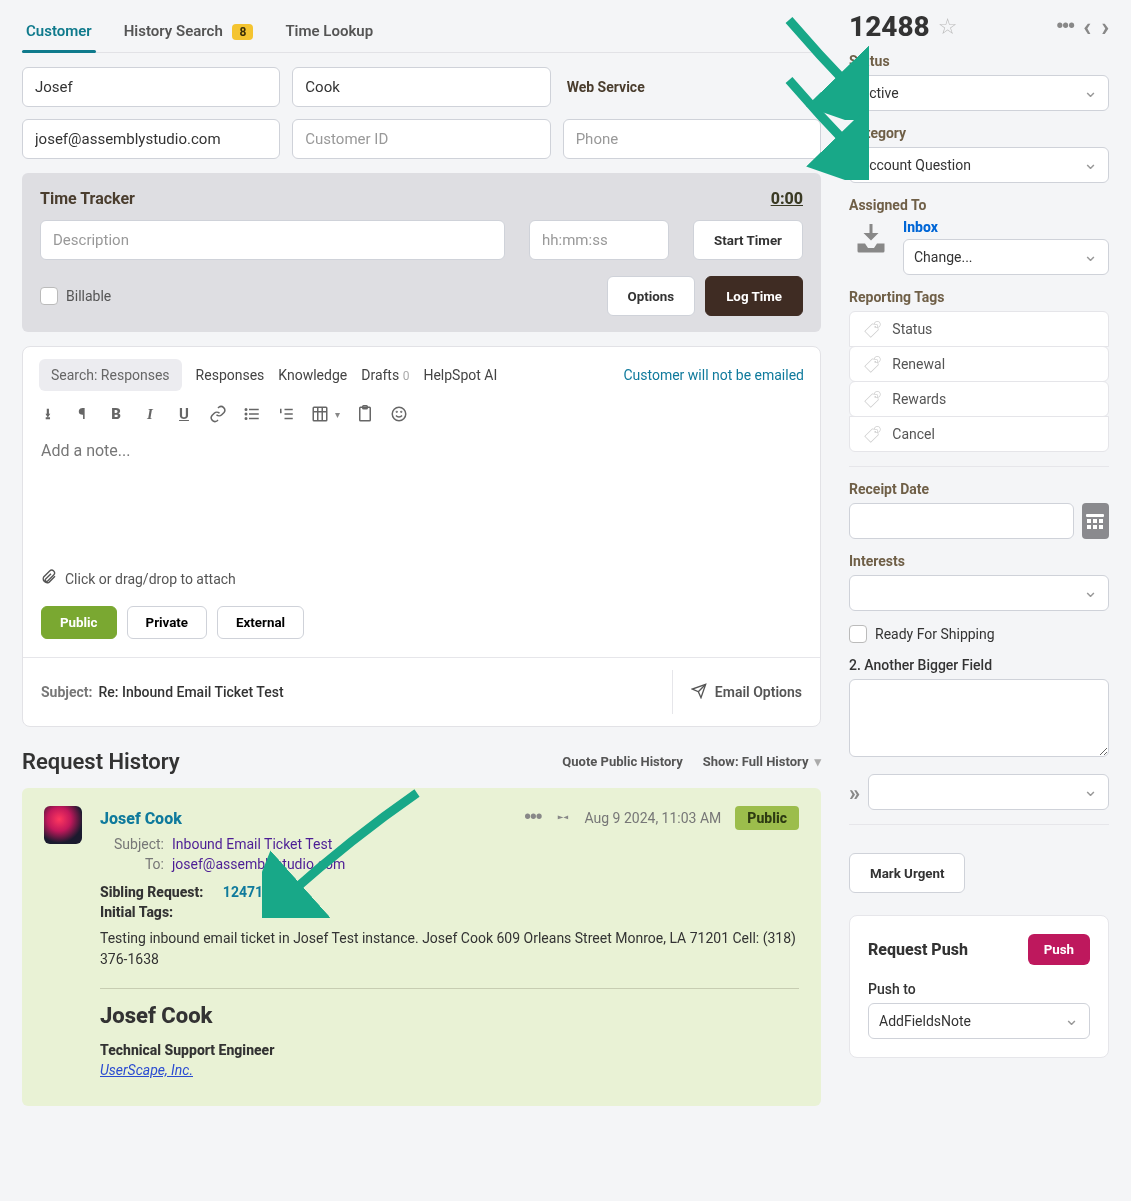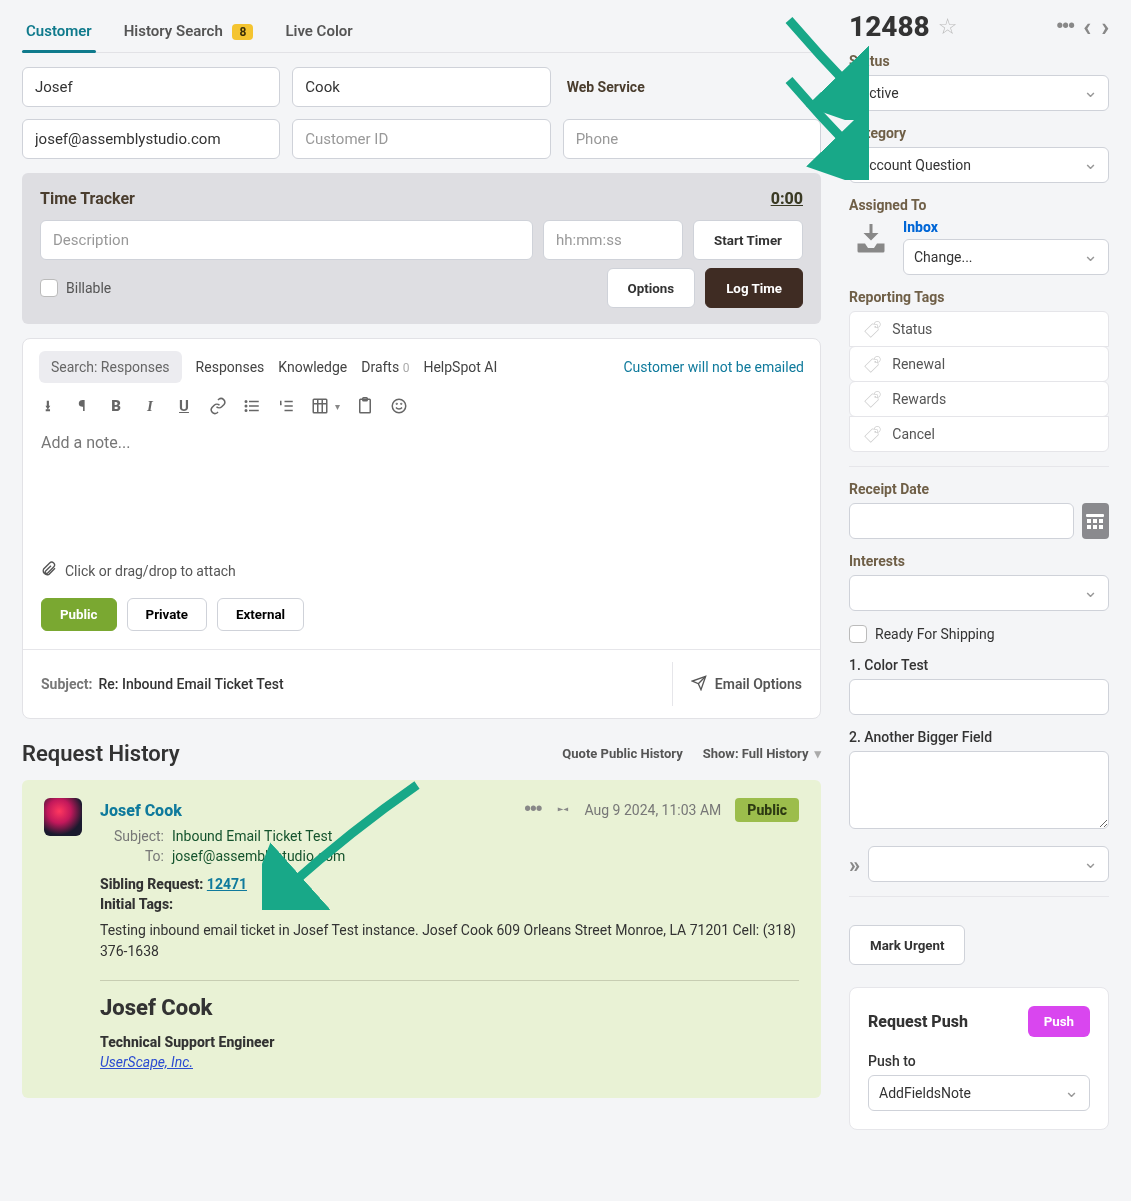--- a/index.html
+++ b/index.html
@@ -19,21 +19,21 @@
   .cust-grid { display:grid; grid-template-columns:1fr 1fr 1fr; gap:12px; margin-bottom:14px; }
   .input { background:#fff; border:1px solid #cfd2d9; border-radius:6px; height:40px; padding:0 12px; font-size:15px; color:#333; width:100%; }
   .input::placeholder { color:#999; }
   .web-service { display:flex; align-items:center; font-weight:700; color:#4a3d2e; padding-left:4px; }
 
   
   .tt-card { background:#dedee2; border-radius:6px; padding:16px 18px; margin-bottom:14px; }
   .tt-head { display:flex; justify-content:space-between; align-items:flex-start; margin-bottom:12px; }
   .tt-title { font-weight:700; color:#4a3d2e; font-size:16px; }
   .tt-time { font-weight:800; color:#3a3a24; text-decoration:underline; font-size:16px; }
-  .tt-row1 { display:flex; gap:10px; margin-bottom:8px; }
+  .tt-row1 { display:flex; gap:24px; margin-bottom:16px; }
   .tt-desc { flex:1; }
   .tt-hms { width:140px; }
   .btn { border:1px solid #cfd2d9; background:#fff; border-radius:6px; height:40px; padding:0 20px; font-weight:700; color:#333; cursor:pointer; }
   .btn-dark { background:#3f2c23; border-color:#3f2c23; color:#fff; }
   .tt-row2 { display:flex; justify-content:space-between; align-items:center; }
   .chk-wrap { display:flex; align-items:center; gap:8px; color:#555; }
   .chk { width:18px; height:18px; border:1px solid #bbb; border-radius:4px; background:#fff; }
 
   
   .editor-card { background:#fff; border:1px solid #e2e2e6; border-radius:8px; margin-bottom:22px; }
@@ -62,23 +62,23 @@
   .rh-show { display:flex; align-items:center; gap:6px; }
   .rh-entry { background:#e9f2d5; border-radius:6px; padding:18px 22px 28px 22px; display:flex; gap:18px; }
   .avatar { width:38px; height:38px; border-radius:6px; background:radial-gradient(circle at 40% 35%, #ff375f 0%, #c2185b 35%, #1a1a2e 70%); flex-shrink:0; }
   .entry-body { flex:1; }
   .entry-top { display:flex; align-items:center; gap:10px; margin-bottom:6px; }
   .entry-name { color:#0f7a9c; font-weight:800; font-size:16px; }
   .entry-meta { margin-left:auto; display:flex; align-items:center; gap:14px; color:#777; font-size:14px; }
   .pub-badge { background:#9cbd4c; color:#2d3a12; font-weight:800; padding:4px 12px; border-radius:4px; }
   .kv-row { display:flex; gap:8px; margin-bottom:4px; }
   .kv-row .k { color:#777; width:64px; text-align:right; }
-  .kv-row .v { color:#14532d; }
+  .kv-row .v { color:#4c1d95; }
   .bold-row { font-weight:800; color:#333; margin-top:12px; }
-  .link-a { color:#0f7a9c; text-decoration:underline; font-weight:700; }
+  .link-a { color:#0f7a9c; font-weight:700;margin-left:16px; }
   .entry-body .note-text { color:#333; margin-top:8px; line-height:1.5; }
   .sig-sep { border:none; border-top:1px solid #c7cdb2; margin:18px 0 14px 0; }
   .sig-name { font-weight:800; font-size:22px; color:#333; margin-bottom:14px; }
   .sig-title { font-weight:800; color:#333; margin-bottom:4px; }
   .sig-comp { color:#2a4bd1; font-style:italic; text-decoration:underline; }
 
   
   .top-row { display:flex; align-items:center; margin-bottom:10px; }
   .ticket-id { font-size:28px; font-weight:800; color:#333; }
   .star { color:#bbb; font-size:22px; margin-left:8px; cursor:pointer; }
@@ -101,39 +101,39 @@
   .hr { border:none; border-top:1px solid #e6e6ea; margin:14px 0; }
   .receipt-row { display:flex; gap:8px; }
   .cal-btn { width:32px; height:36px; background:#8a8a8e; border-radius:4px; color:#fff; display:flex; align-items:center; justify-content:center; font-size:14px; cursor:pointer; flex-direction:column; }
   .ready-row { display:flex; align-items:center; gap:8px; color:#333; margin-top:14px; }
   .skip-row { display:flex; gap:8px; align-items:center; }
   .skip-ic { color:#888; font-size:22px; font-weight:800; }
   .mark-urgent { margin-top:14px; }
   .push-card { background:#fff; border:1px solid #e6e6ea; border-radius:8px; padding:18px; margin-top:22px; }
   .push-head { display:flex; justify-content:space-between; align-items:center; margin-bottom:16px; }
   .push-title { font-weight:800; font-size:16px; color:#333; }
-  .push-btn { background:#d946ef; color:#fff; border:none; border-radius:6px; padding:8px 16px; font-weight:700; cursor:pointer; }
+  .push-btn { background:#be185d; color:#fff; border:none; border-radius:6px; padding:8px 16px; font-weight:700; cursor:pointer; }
 
   
   .arrow-svg { position:absolute; pointer-events:none; }
 </style>
 </head>
 <body>
 
 <div class="page">
 
   <div class="left">
 
     <div class="tabs">
       <div class="tab active">Customer</div>
       <div class="tab">
         <span>History Search</span>
         <span class="badge-sm">8</span>
       </div>
-      <div class="tab">Live Color</div>
+      <div class="tab">Time Lookup</div>
     </div>
 
     <div class="cust-grid">
       <input class="input" value="Josef" style="">
       <input class="input" value="Cook" style="">
       <div class="web-service">Web Service</div>
       <input class="input" value="josef@assemblystudio.com" style="">
       <input class="input" placeholder="Customer ID" style="">
       <input class="input" placeholder="Phone" style="">
     </div>
@@ -409,24 +409,20 @@
     <div class="field">
       <span class="r-label">Interests</span>
       <div class="select"></div>
     </div>
 
     <div class="ready-row field">
       <span class="chk"></span>
       <span>Ready For Shipping</span>
     </div>
 
-    <div class="field">
-      <span class="r-label" style="color:#333;font-weight:500">1. Color Test</span>
-      <input class="textin" style="">
-    </div>
 
     <div class="field">
       <span class="r-label" style="color:#333;font-weight:500">2. Another Bigger Field</span>
       <textarea class="textarea" style=""></textarea>
     </div>
 
     <div class="field skip-row">
       <span class="skip-ic">»</span>
       <div class="select" style="flex:1"></div>
     </div>

